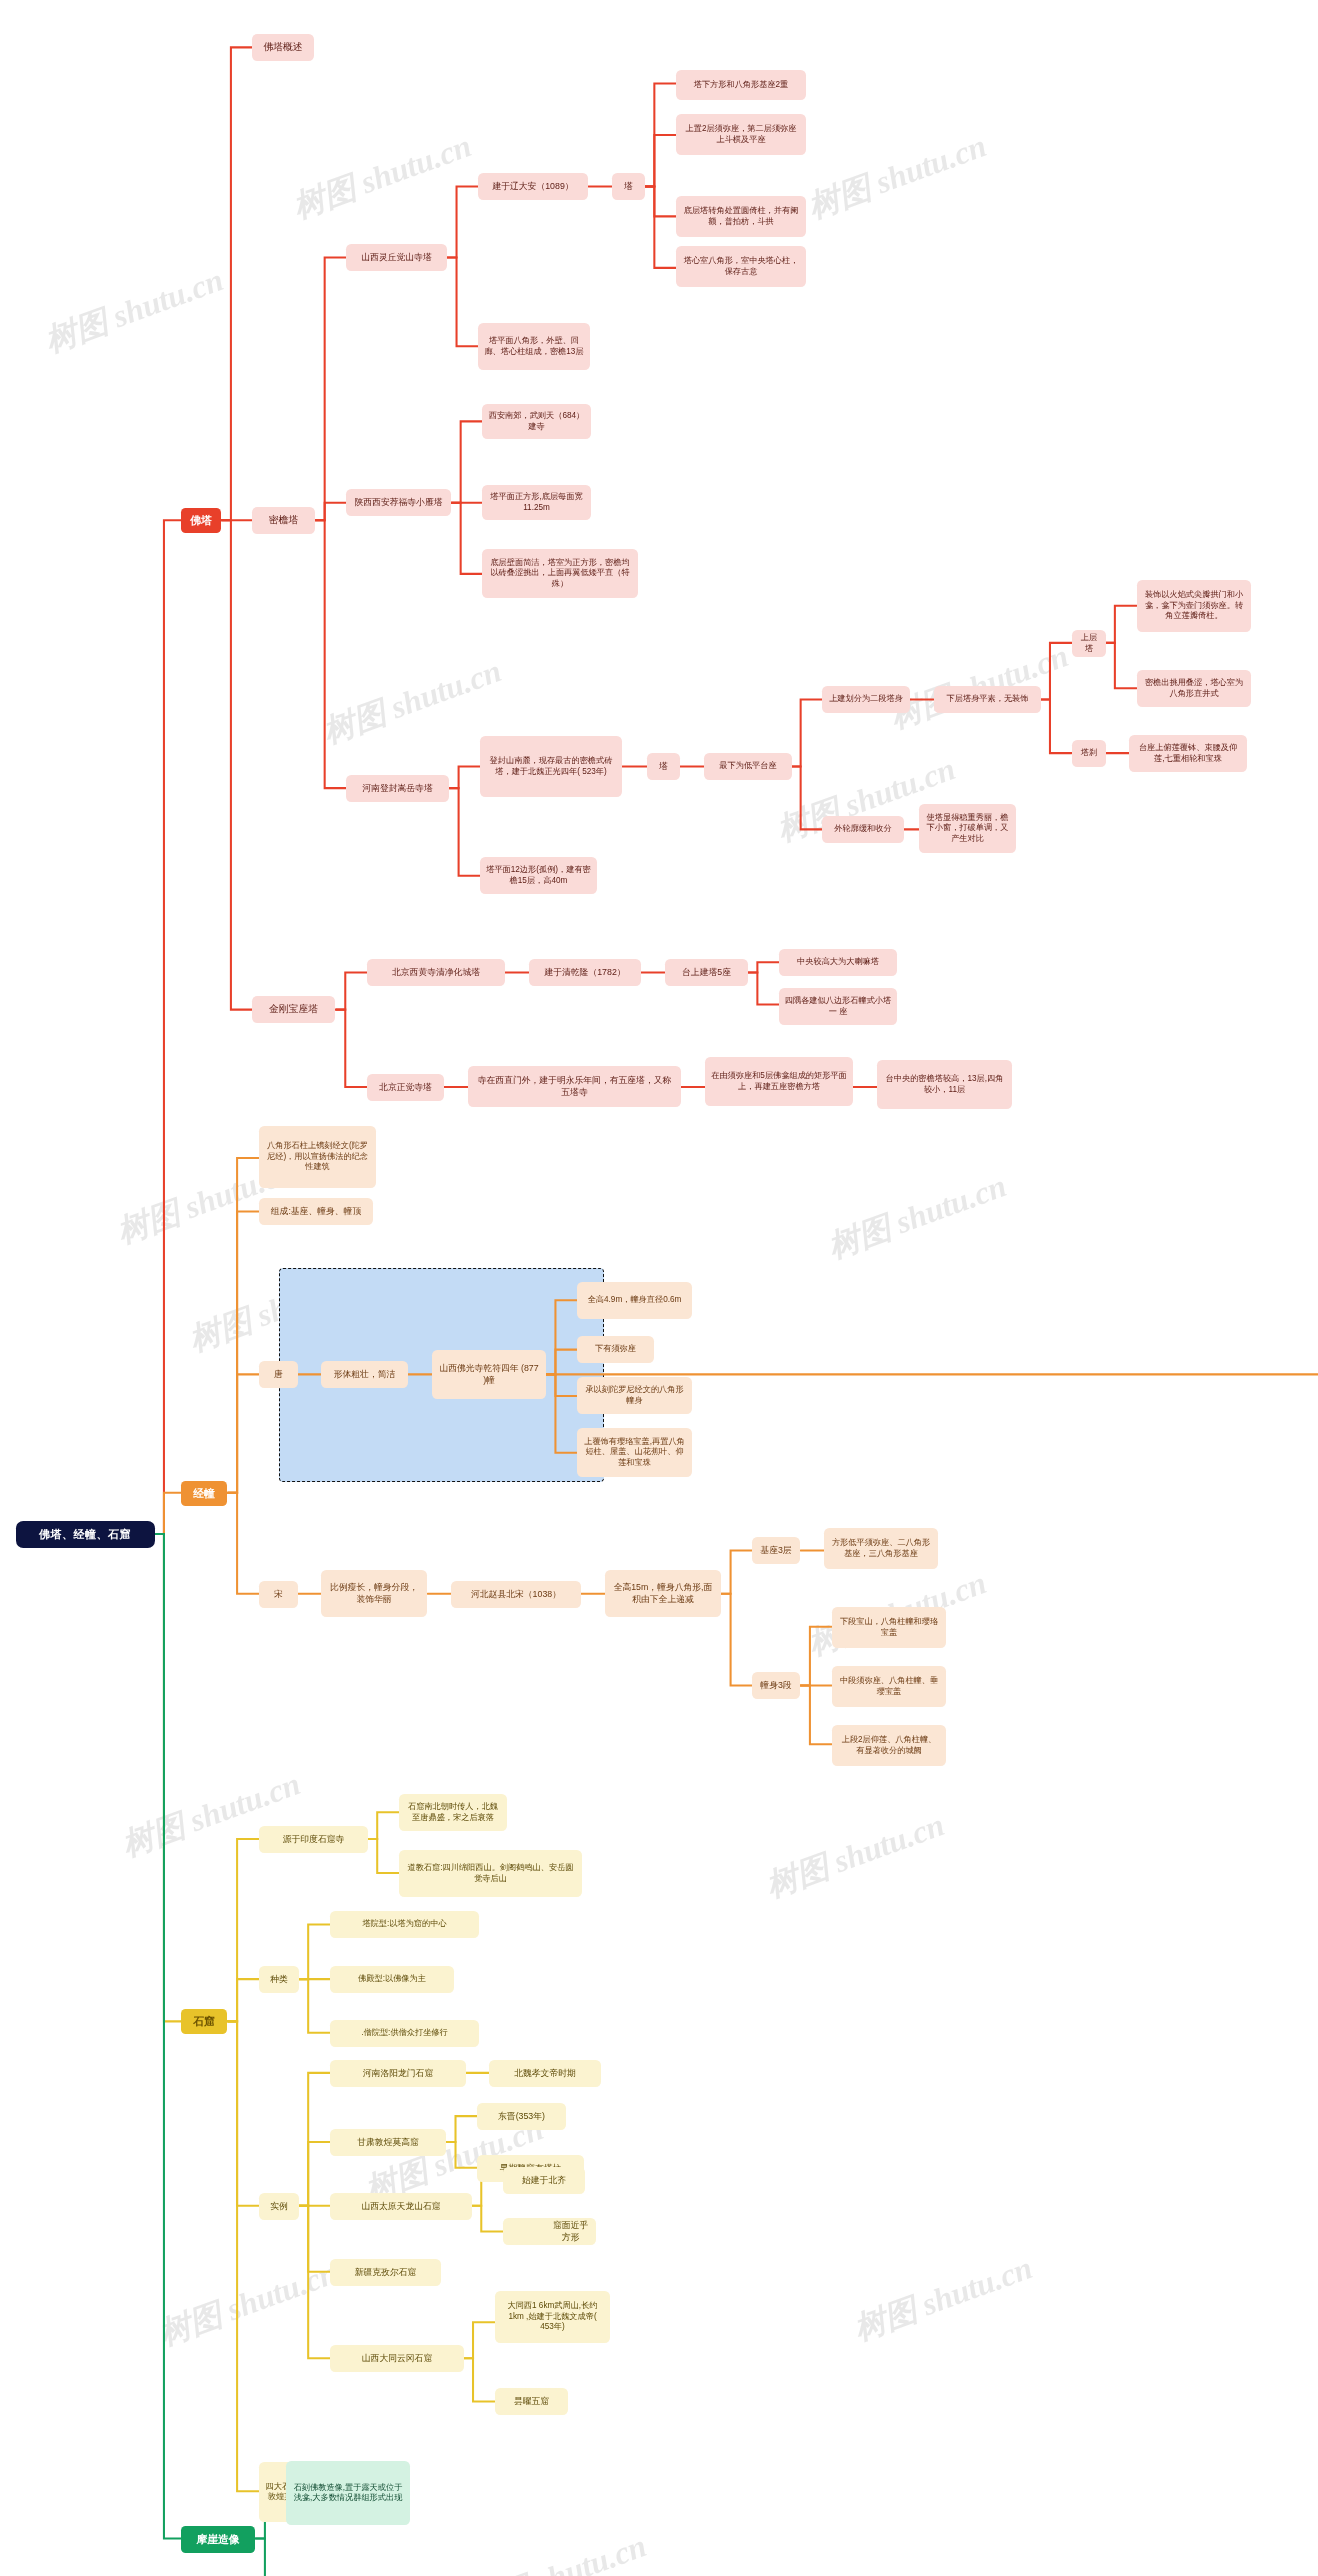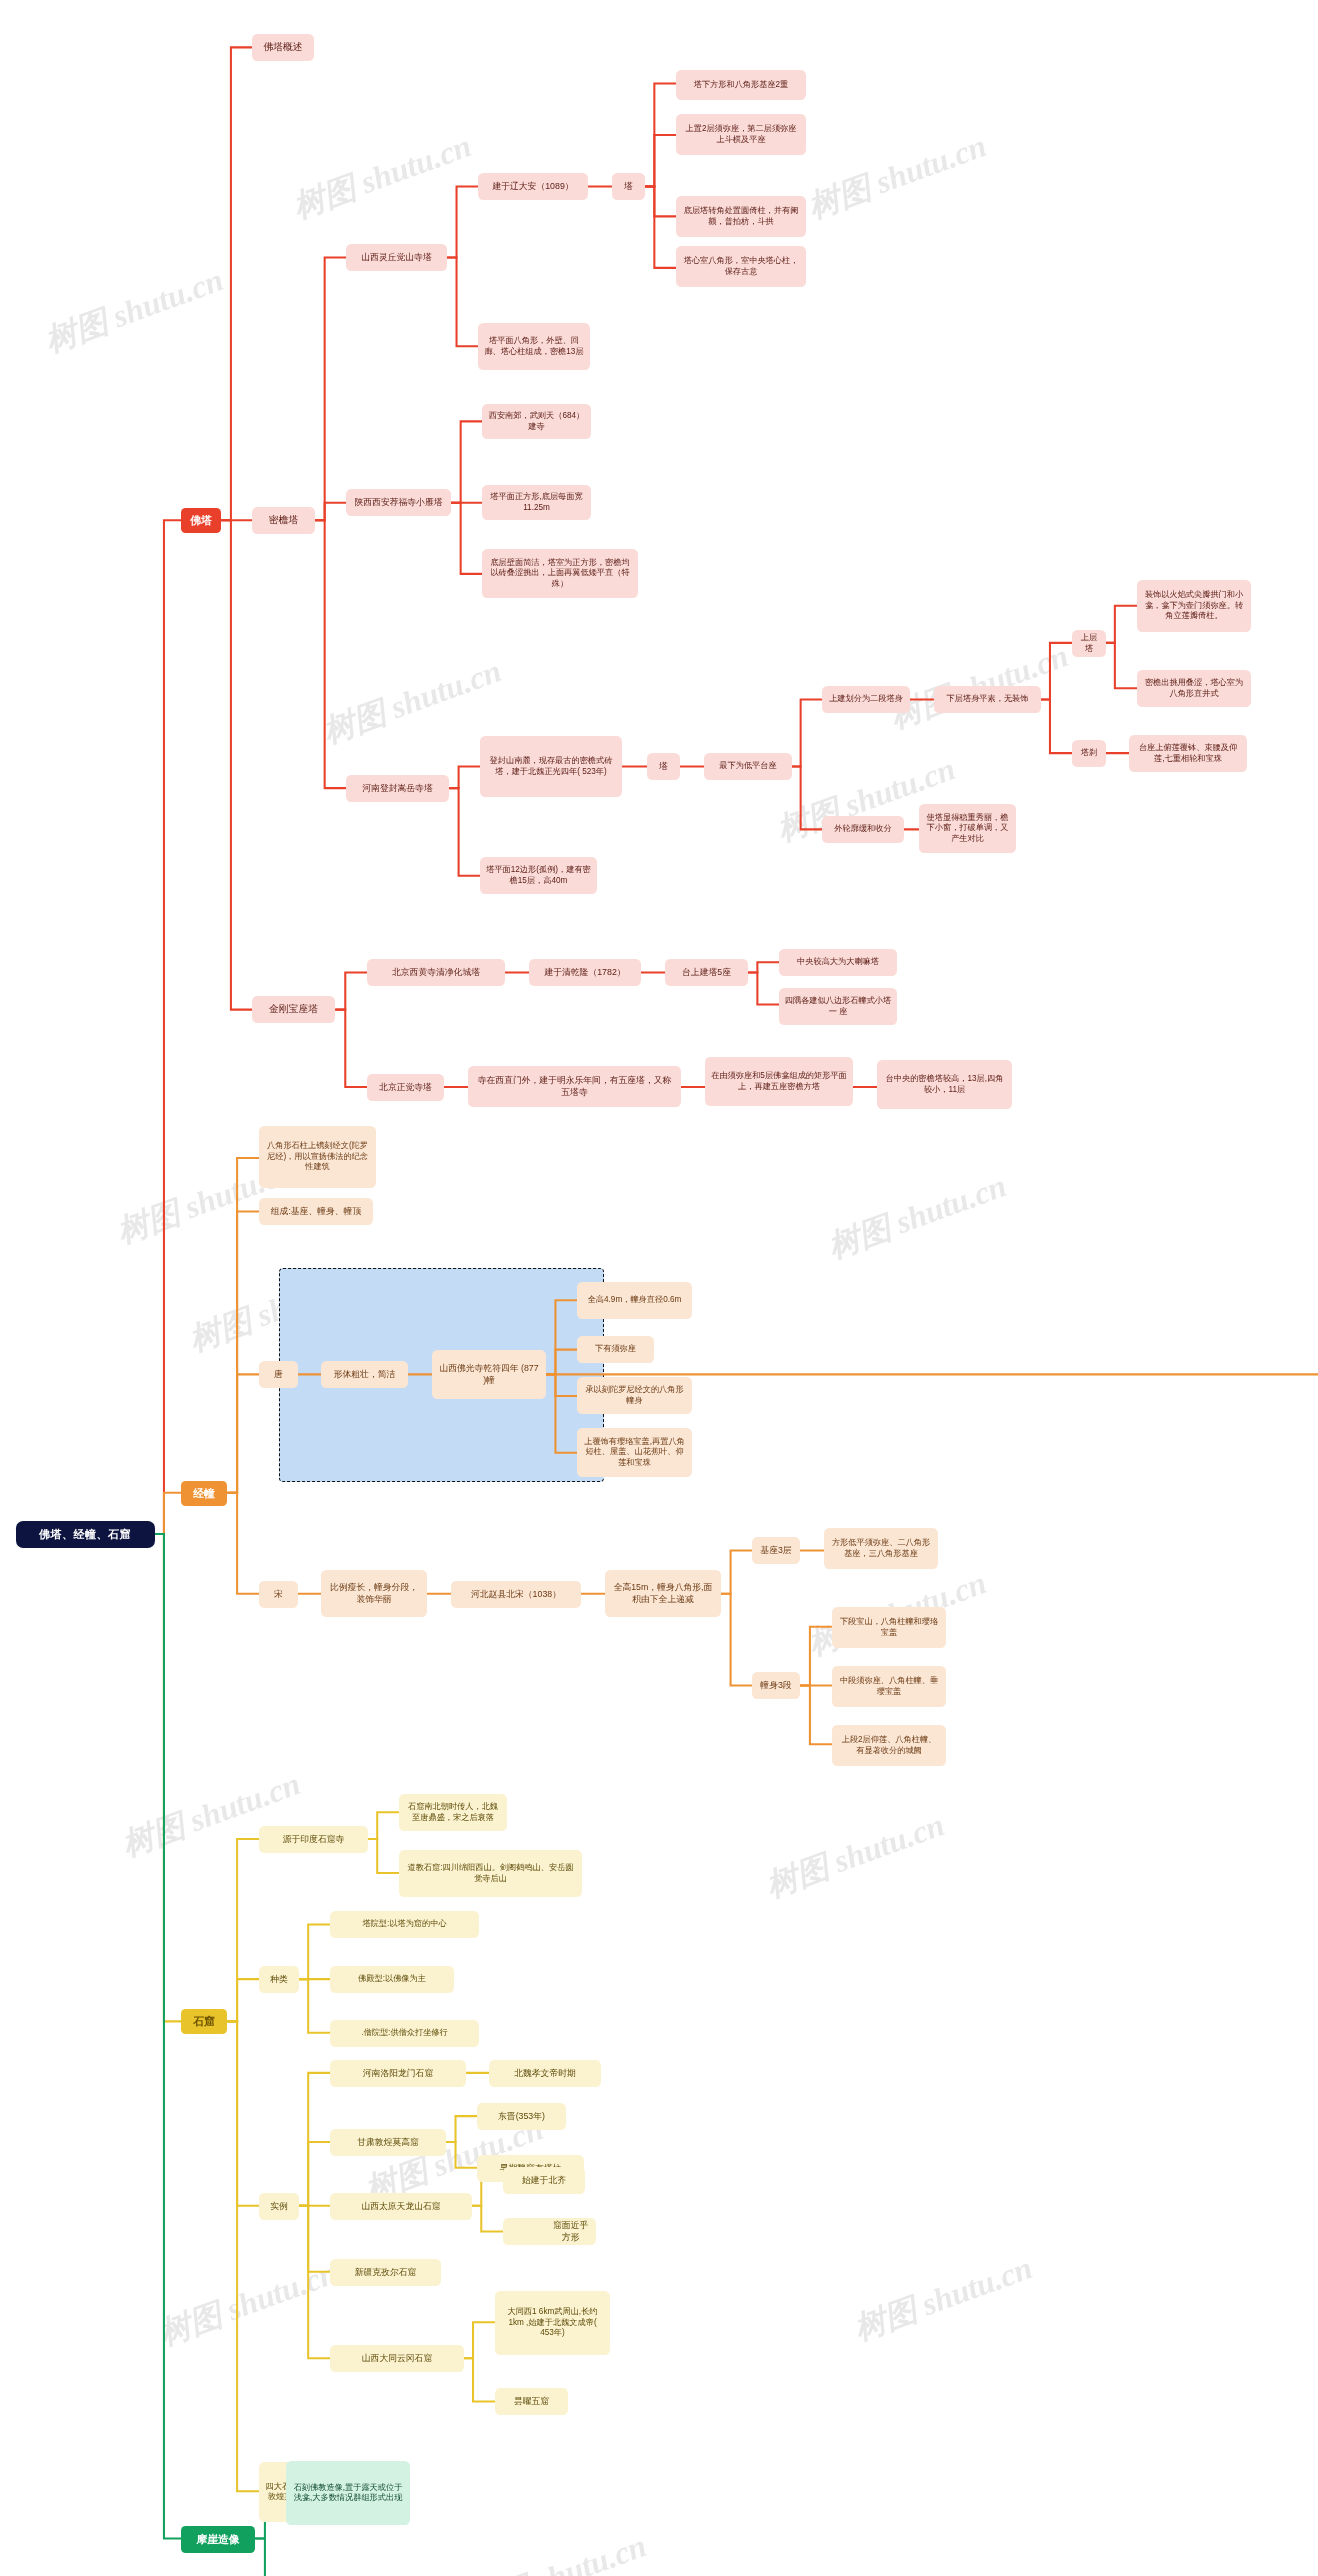--- a/index.html
+++ b/index.html
@@ -338,21 +338,21 @@
   <div class="node fam-yellow sz-m" style="left:330px; top:2060px; width:136px; height:27px;">河南洛阳龙门石窟</div>
   <div class="node fam-yellow sz-m" style="left:489px; top:2060px; width:112px; height:27px;">北魏孝文帝时期</div>
   <div class="node fam-yellow sz-m" style="left:330px; top:2129px; width:116px; height:27px;">甘肃敦煌莫高窟</div>
   <div class="node fam-yellow sz-m" style="left:477px; top:2103px; width:89px; height:27px;">东晋(353年)</div>
   <div class="node fam-yellow sz-m" style="left:477px; top:2155px; width:107px; height:27px;">早期魏窟有塔柱</div>
   <div class="node fam-yellow sz-m" style="left:330px; top:2193px; width:142px; height:27px;">山西太原天龙山石窟</div>
   <div class="node fam-yellow sz-m" style="left:503px; top:2167px; width:82px; height:27px;">始建于北齐</div>
   <div class="node fam-yellow sz-m" style="left:503px; top:2218px; width:93px; height:27px;padding-left:48px;">窟面近乎方形</div>
   <div class="node fam-yellow sz-m" style="left:330px; top:2259px; width:111px; height:27px;">新疆克孜尔石窟</div>
   <div class="node fam-yellow sz-m" style="left:330px; top:2345px; width:134px; height:27px;">山西大同云冈石窟</div>
-  <div class="node fam-yellow sz-s" style="left:495px; top:2291px; width:115px; height:64px;">大同西1 6km武周山,长约1km ,始建于北魏文成帝( 453年)</div>
+  <div class="node fam-yellow sz-s" style="left:495px; top:2291px; width:115px; height:52px;">大同西1 6km武周山,长约1km ,始建于北魏文成帝( 453年)</div>
   <div class="node fam-yellow sz-m" style="left:495px; top:2388px; width:73px; height:27px;">昙曜五窟</div>
 
   <div class="node fam-yellow sz-s" style="left:259px; top:2462px; width:124px; height:60px;">四大石窟:云冈石窟,龙门石窟，敦煌莫高窟，天水麦积山石窟</div>
 
   <div class="node fam-green sz-s" style="left:286px; top:2461px; width:124px; height:64px;">石刻佛教造像,置于露天或位于浅龛,大多数情况群组形式出现</div>
 
 </div>
 
 
 </body></html>

